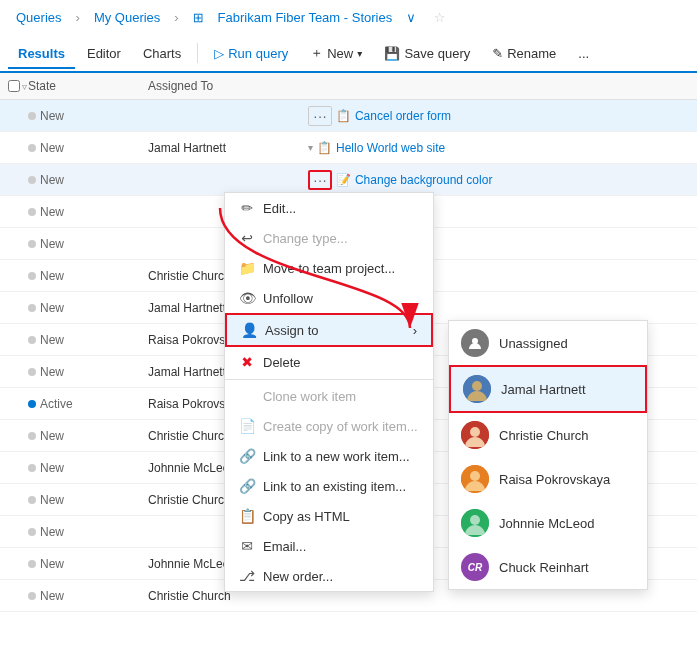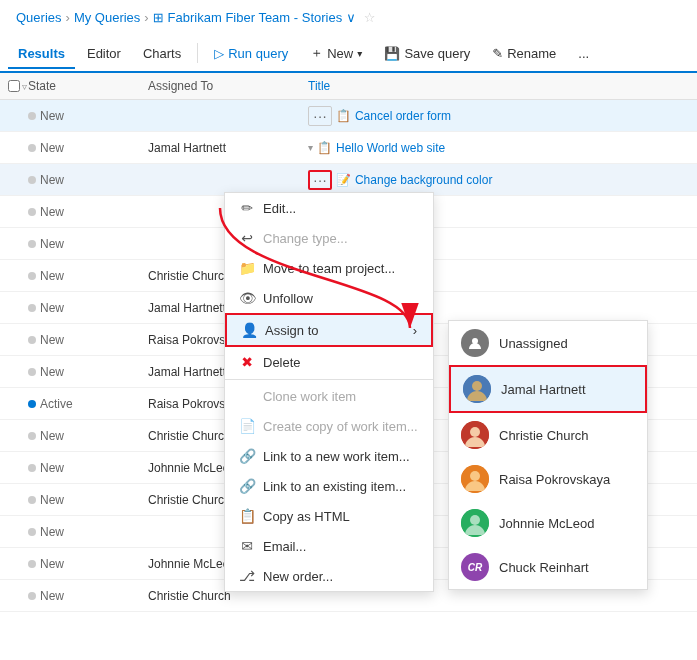--- a/index.html
+++ b/index.html
@@ -1,19 +1,19 @@
 <!DOCTYPE html>
 <html><head>
   <meta charset="utf-8">
   <style>
     * { box-sizing: border-box; margin: 0; padding: 0; }
     body { font-family: 'Segoe UI', sans-serif; font-size: 13px; background: #fff; color: #333; width: 697px; height: 660px; overflow: hidden; }
 
     
-    .breadcrumb { display: flex; align-items: center; padding: 10px 16px; font-size: 13px; color: #0078d4; gap: 4px; text-align: center; }
+    .breadcrumb { display: flex; align-items: center; padding: 10px 16px; font-size: 13px; color: #0078d4; gap: 14px; text-align: center; }
     .breadcrumb span.sep { color: #999; }
     .breadcrumb .star { color: #ccc; margin-left: 4px; cursor: pointer; }
 
     
     .toolbar { display: flex; align-items: center; border-bottom: 2px solid #0078d4; padding: 4px 8px; gap: 2px; }
     .toolbar-tab { padding: 6px 10px; cursor: pointer; font-size: 13px; color: #333; border-bottom: 2px solid transparent; margin-bottom: -2px; }
     .toolbar-tab.active { border-bottom: 2px solid #0078d4; color: #0078d4; font-weight: 600; }
     .toolbar-sep { width: 1px; height: 20px; background: #ddd; margin: 0 4px; }
     .toolbar-btn { display: flex; align-items: center; gap: 4px; padding: 5px 10px; cursor: pointer; color: #333; border-radius: 2px; }
     .toolbar-btn.primary { color: #0078d4; }
@@ -107,21 +107,20 @@
 </div>
 
 <div class="table-container">
   <div class="table-header">
     <div class="col-check">
       <input type="checkbox" style="">
       <span class="expand-icon">▿</span>
     </div>
     <div>State</div>
     <div>Assigned To</div>
-    <div style="color:#0078d4;">Title</div>
   </div>
 
   <div class="table-row highlighted">
     <div></div>
     <div class="state-cell"><span class="state-dot"></span>New</div>
     <div class="assigned-cell"></div>
     <div class="title-cell">
       <span style="display:flex;align-items:center;justify-content:center;width:24px;height:20px;cursor:pointer;color:#666;border:1px solid #ccc;border-radius:2px;font-size:14px;flex-shrink:0;">···</span>
       <span style="color:#0078d4;">📋</span>
       <span>Cancel order form</span>

